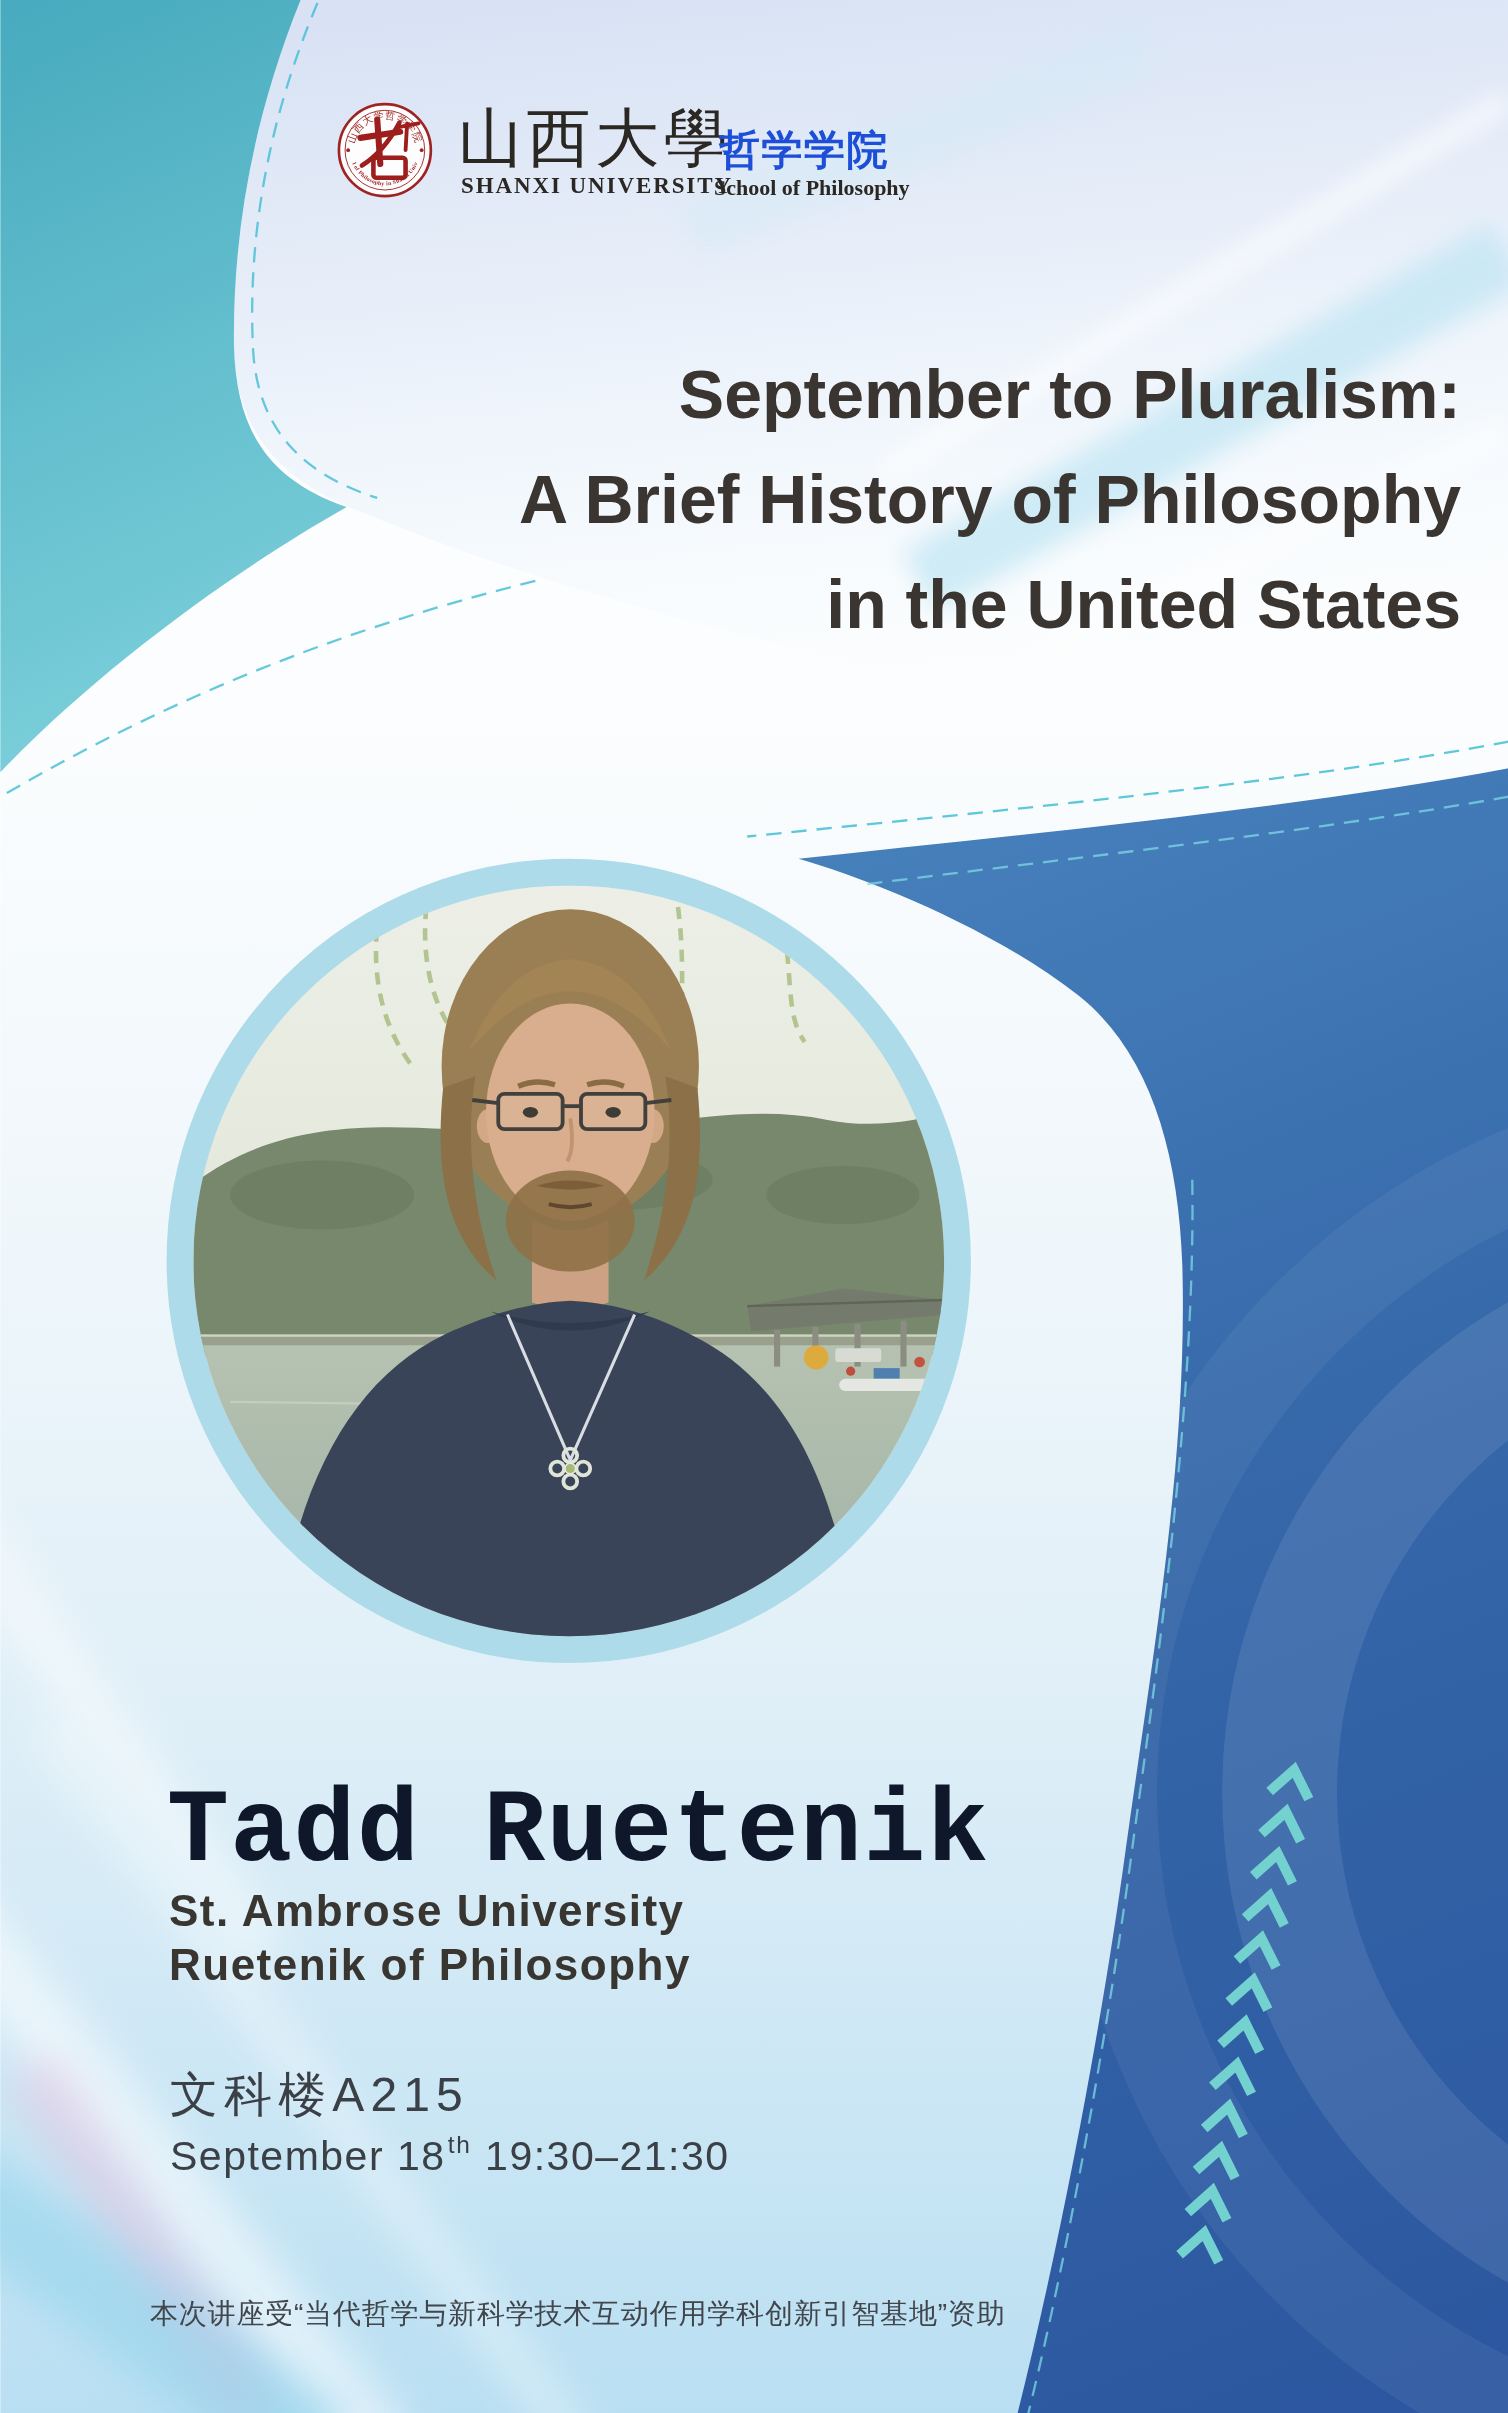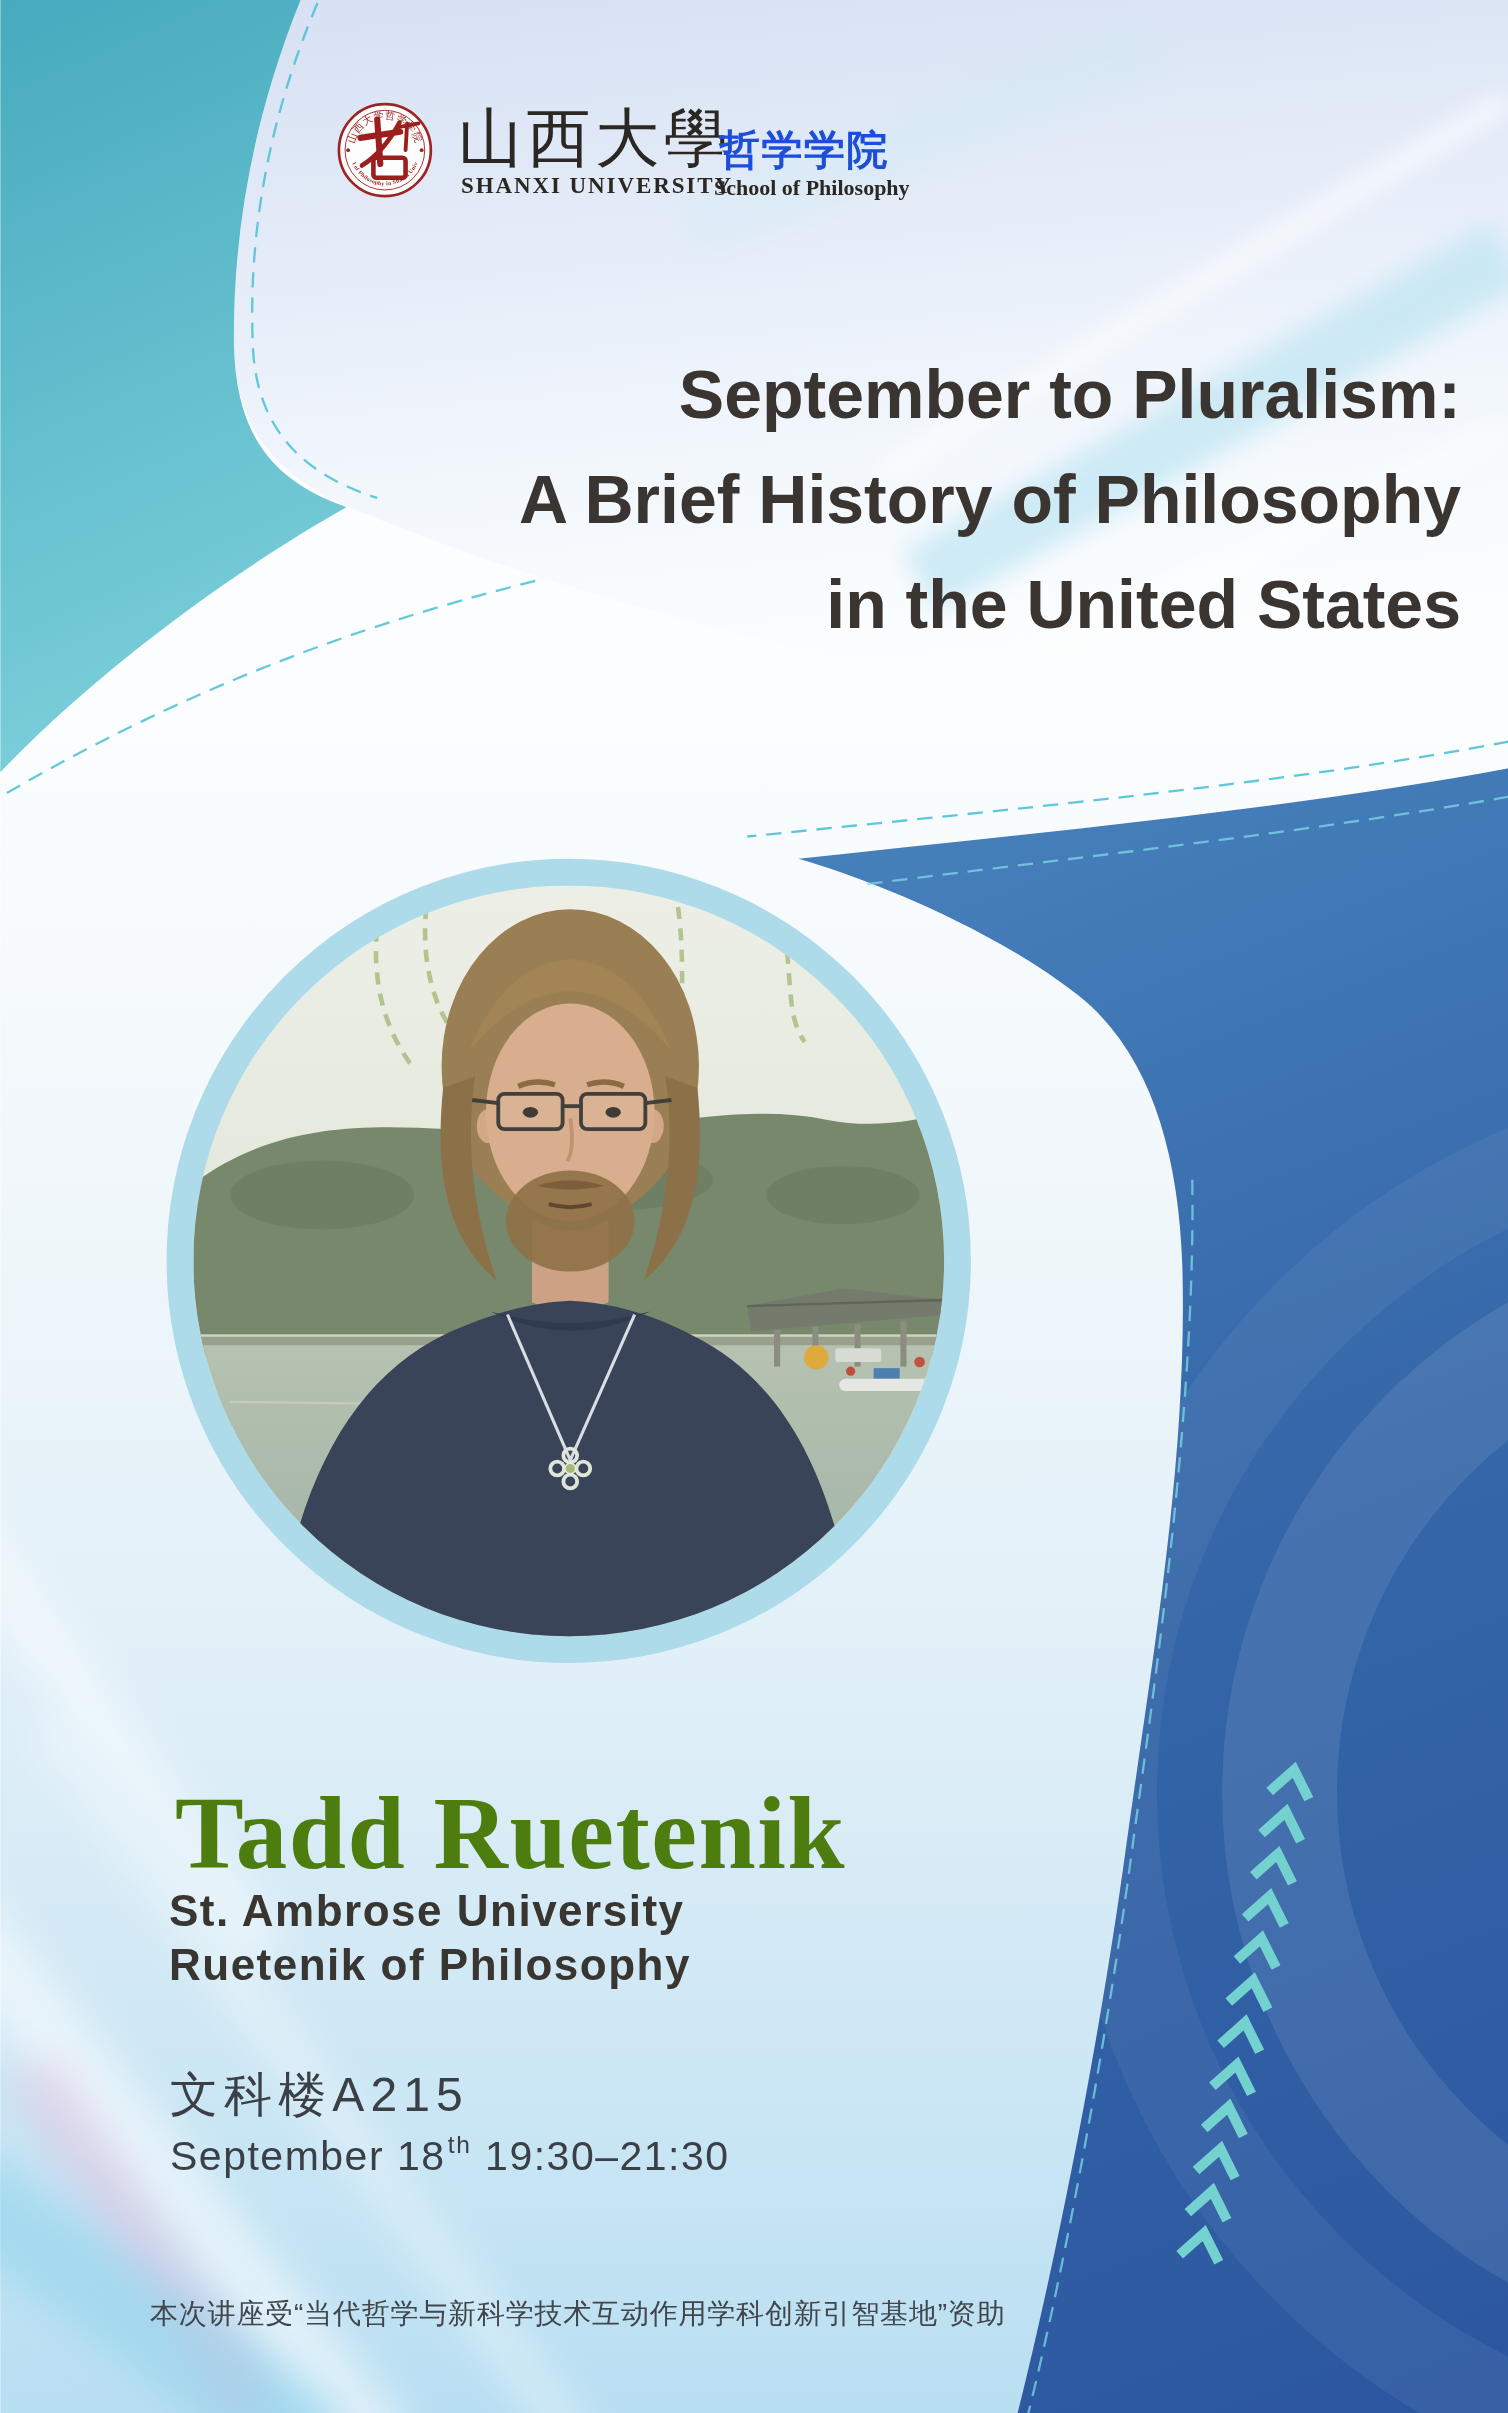--- a/index.html
+++ b/index.html
@@ -1,20 +1,20 @@
 <!DOCTYPE html>
 <html style="font-size:12.3px"><head>
 <meta charset="utf-8">
 <style>
   html,body{margin:0;padding:0;}
   body{width:1509px;height:2413px;position:relative;overflow:hidden;background:#ffffff;font-family:"Liberation Sans",sans-serif;}
   #bg{position:absolute;left:0;top:0;width:1509px;height:2413px;display:block;}
   .text{position:absolute;white-space:nowrap;}
   .title-block{position:absolute;top:342px;right:48px;text-align:right;font-family:"Liberation Sans",sans-serif;font-weight:bold;font-size:68px;line-height:105px;color:#3a3531;letter-spacing:0px;}
-  .speaker-name{left:175px;top:1774px;font-family:Liberation Serif, serif;font-weight:bold;font-size:103px;color:#4d7c0f;letter-spacing:1.5px;}
+  .speaker-name{left:167px;top:1774px;font-family:Liberation Mono, monospace;font-weight:bold;font-size:103px;color:#0f172a;letter-spacing:1.5px;}
   .affil{left:169px;font-family:"Liberation Sans",sans-serif;font-weight:bold;font-size:44px;color:#393531;letter-spacing:1.5px;}
   .affil1{top:1886px;}
   .affil2{top:1940px;}
   .venue{left:170px;top:2063px;font-size:48px;color:#3b4046;letter-spacing:6.1px;}
   .daterow{left:170px;top:2133px;font-size:41px;color:#3b4046;letter-spacing:1.5px;text-align:right;}
   .daterow .ord{font-size:24.5px;position:relative;top:-17px;margin:0 4.6px 0 2.3px;}
   .daterow .time{margin-left:9.2px;}
   .footer-credit{left:150px;top:2295px;font-size:28px;color:#41464c;letter-spacing:0.8px;}
   .logo-cn-main{left:458px;top:95px;font-family:"DejaVu Serif",serif;font-weight:normal;font-size:64px;color:#2b2722;letter-spacing:4.6px;}
   .logo-cn-school{left:719px;top:123px;font-family:"DejaVu Serif",serif;font-weight:600;font-size:41px;color:#1d4ed8;letter-spacing:1.5px;}

